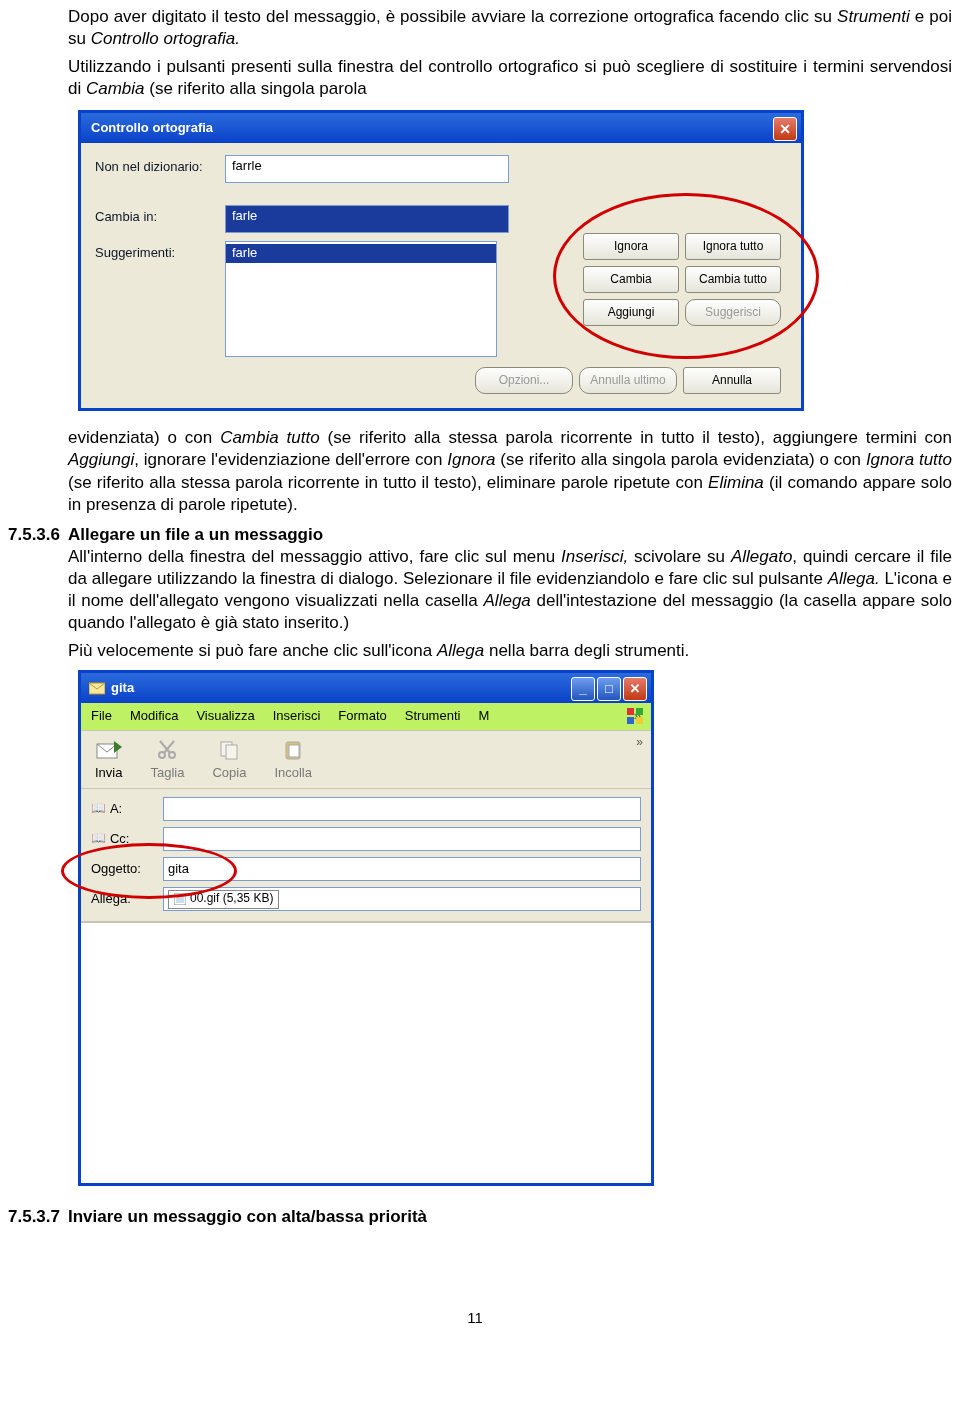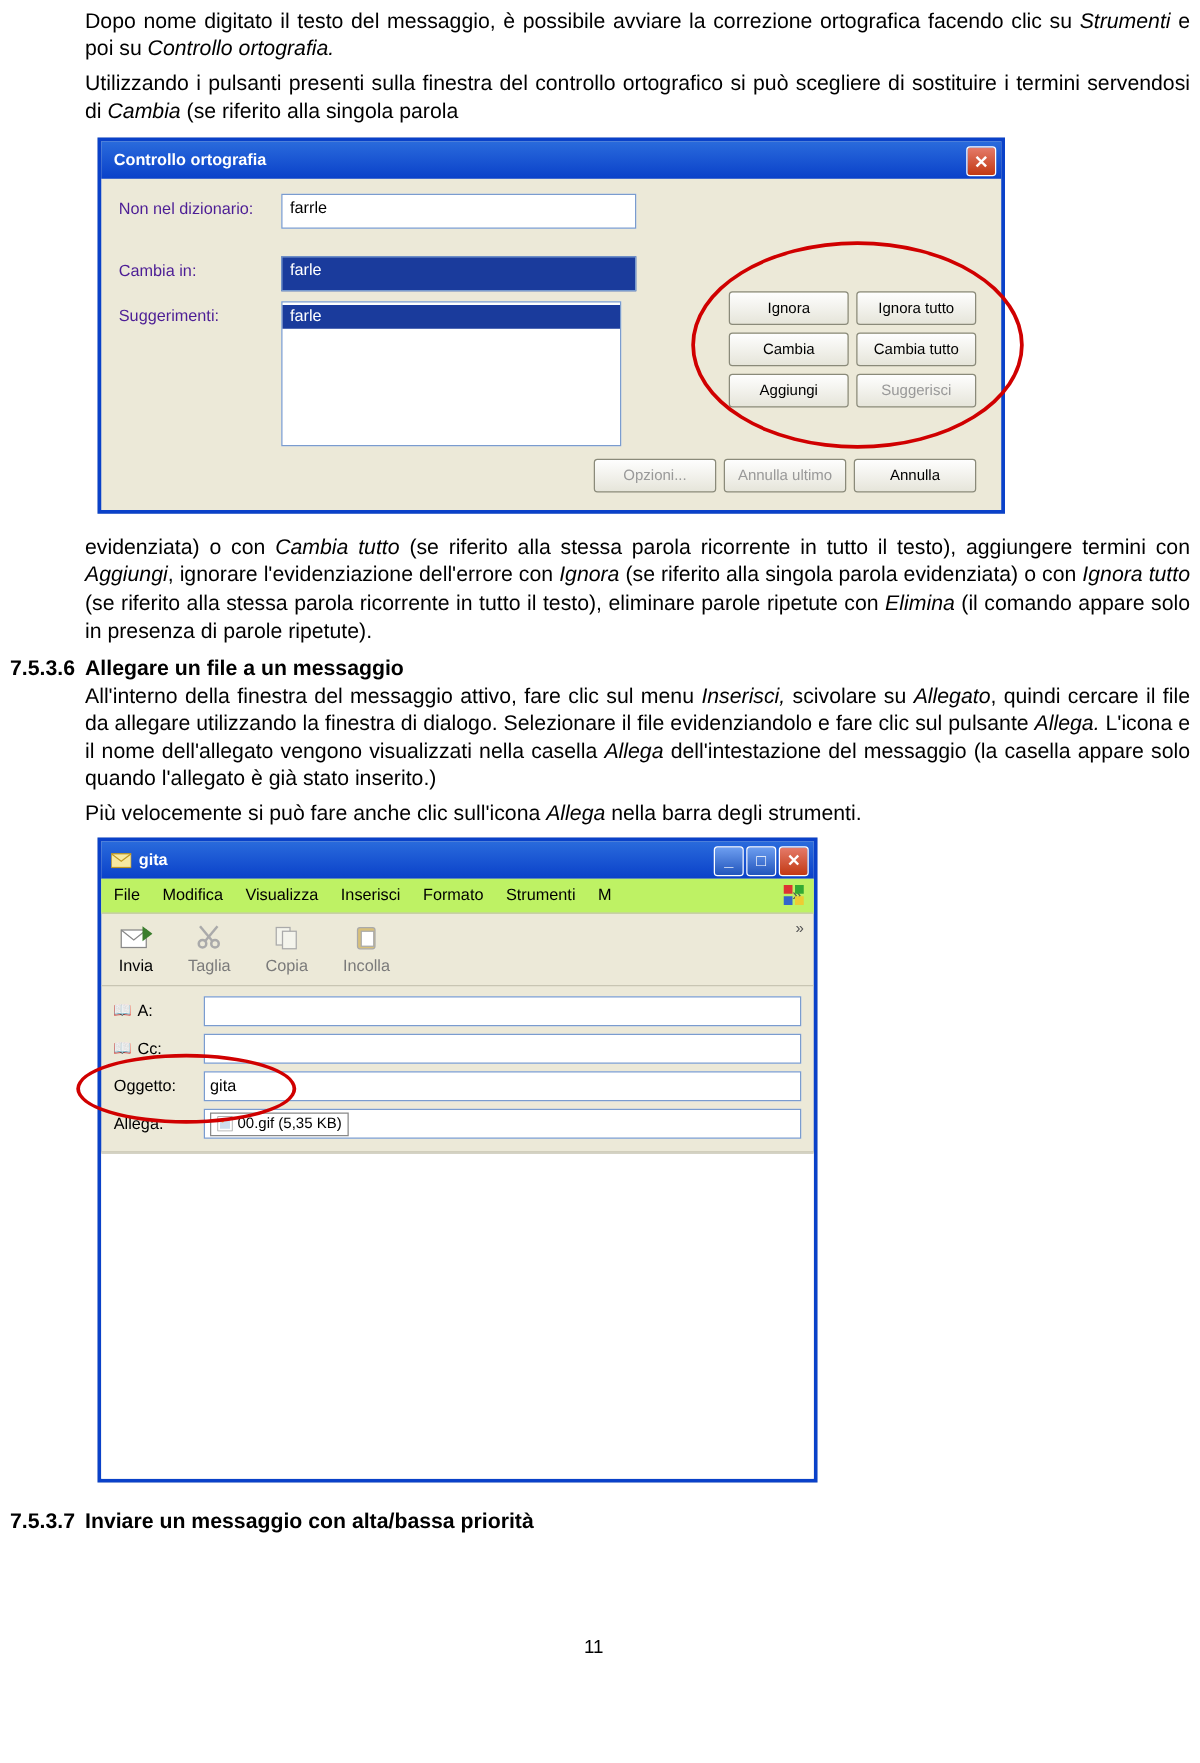--- a/index.html
+++ b/index.html
@@ -63,21 +63,21 @@
   .spell-body {
     padding: 12px 14px 14px 14px;
   }
   .spell-row {
     display: flex;
     align-items: flex-start;
     margin-bottom: 8px;
   }
   .spell-row .lbl {
     width: 130px;
-    color: #4c1d95;
+    color: #0f172a;
     padding-top: 4px;
   }
   .spell-input {
     flex: 1;
     max-width: 270px;
     height: 22px;
     background: #fff;
     border: 1px solid #7a9ccf;
     padding: 2px 6px;
     font-size: 13px;
@@ -111,21 +111,21 @@
     background: linear-gradient(#fefefe, #e6e5da);
     border: 1px solid #8a8a7a;
     border-radius: 3px;
     font-size: 12px;
     text-align: center;
     display: flex;
     align-items: center;
     justify-content: center;
     color: #000;
   }
-  .xp-btn.disabled { color: #999; }
+  .xp-btn.disabled { color: #999; border-radius: 10px; }
   .btn-row-bottom {
     display: flex;
     gap: 6px;
     justify-content: flex-end;
     margin-top: 10px;
     padding-right: 6px;
   }
   .btn-row-bottom .xp-btn { width: 96px; }
 
   .red-circle {
@@ -287,21 +287,21 @@
     padding-right: 10px;
     margin-top: 80px;
   }
 </style>
 </head>
 <body>
 
 <div class="page">
 
   <p class="para indent">
-    <span>Dopo nome digitato il testo del messaggio, è possibile avviare la correzione ortografica facendo clic su </span><span class="italic">Strumenti</span><span> e poi su </span><span class="italic">Controllo ortografia.</span>
+    <span>Dopo aver digitato il testo del messaggio, è possibile avviare la correzione ortografica facendo clic su </span><span class="italic">Strumenti</span><span> e poi su </span><span class="italic">Controllo ortografia.</span>
   </p>
   <p class="para indent">
     <span>Utilizzando i pulsanti presenti sulla finestra del controllo ortografico si può scegliere di sostituire i termini servendosi di </span><span class="italic">Cambia</span><span> (se riferito alla singola parola</span>
   </p>
 
   <div class="spell-dialog">
     <div class="spell-title">
       <span>Controllo ortografia</span>
       <div class="close-btn">
         <span>✕</span>

